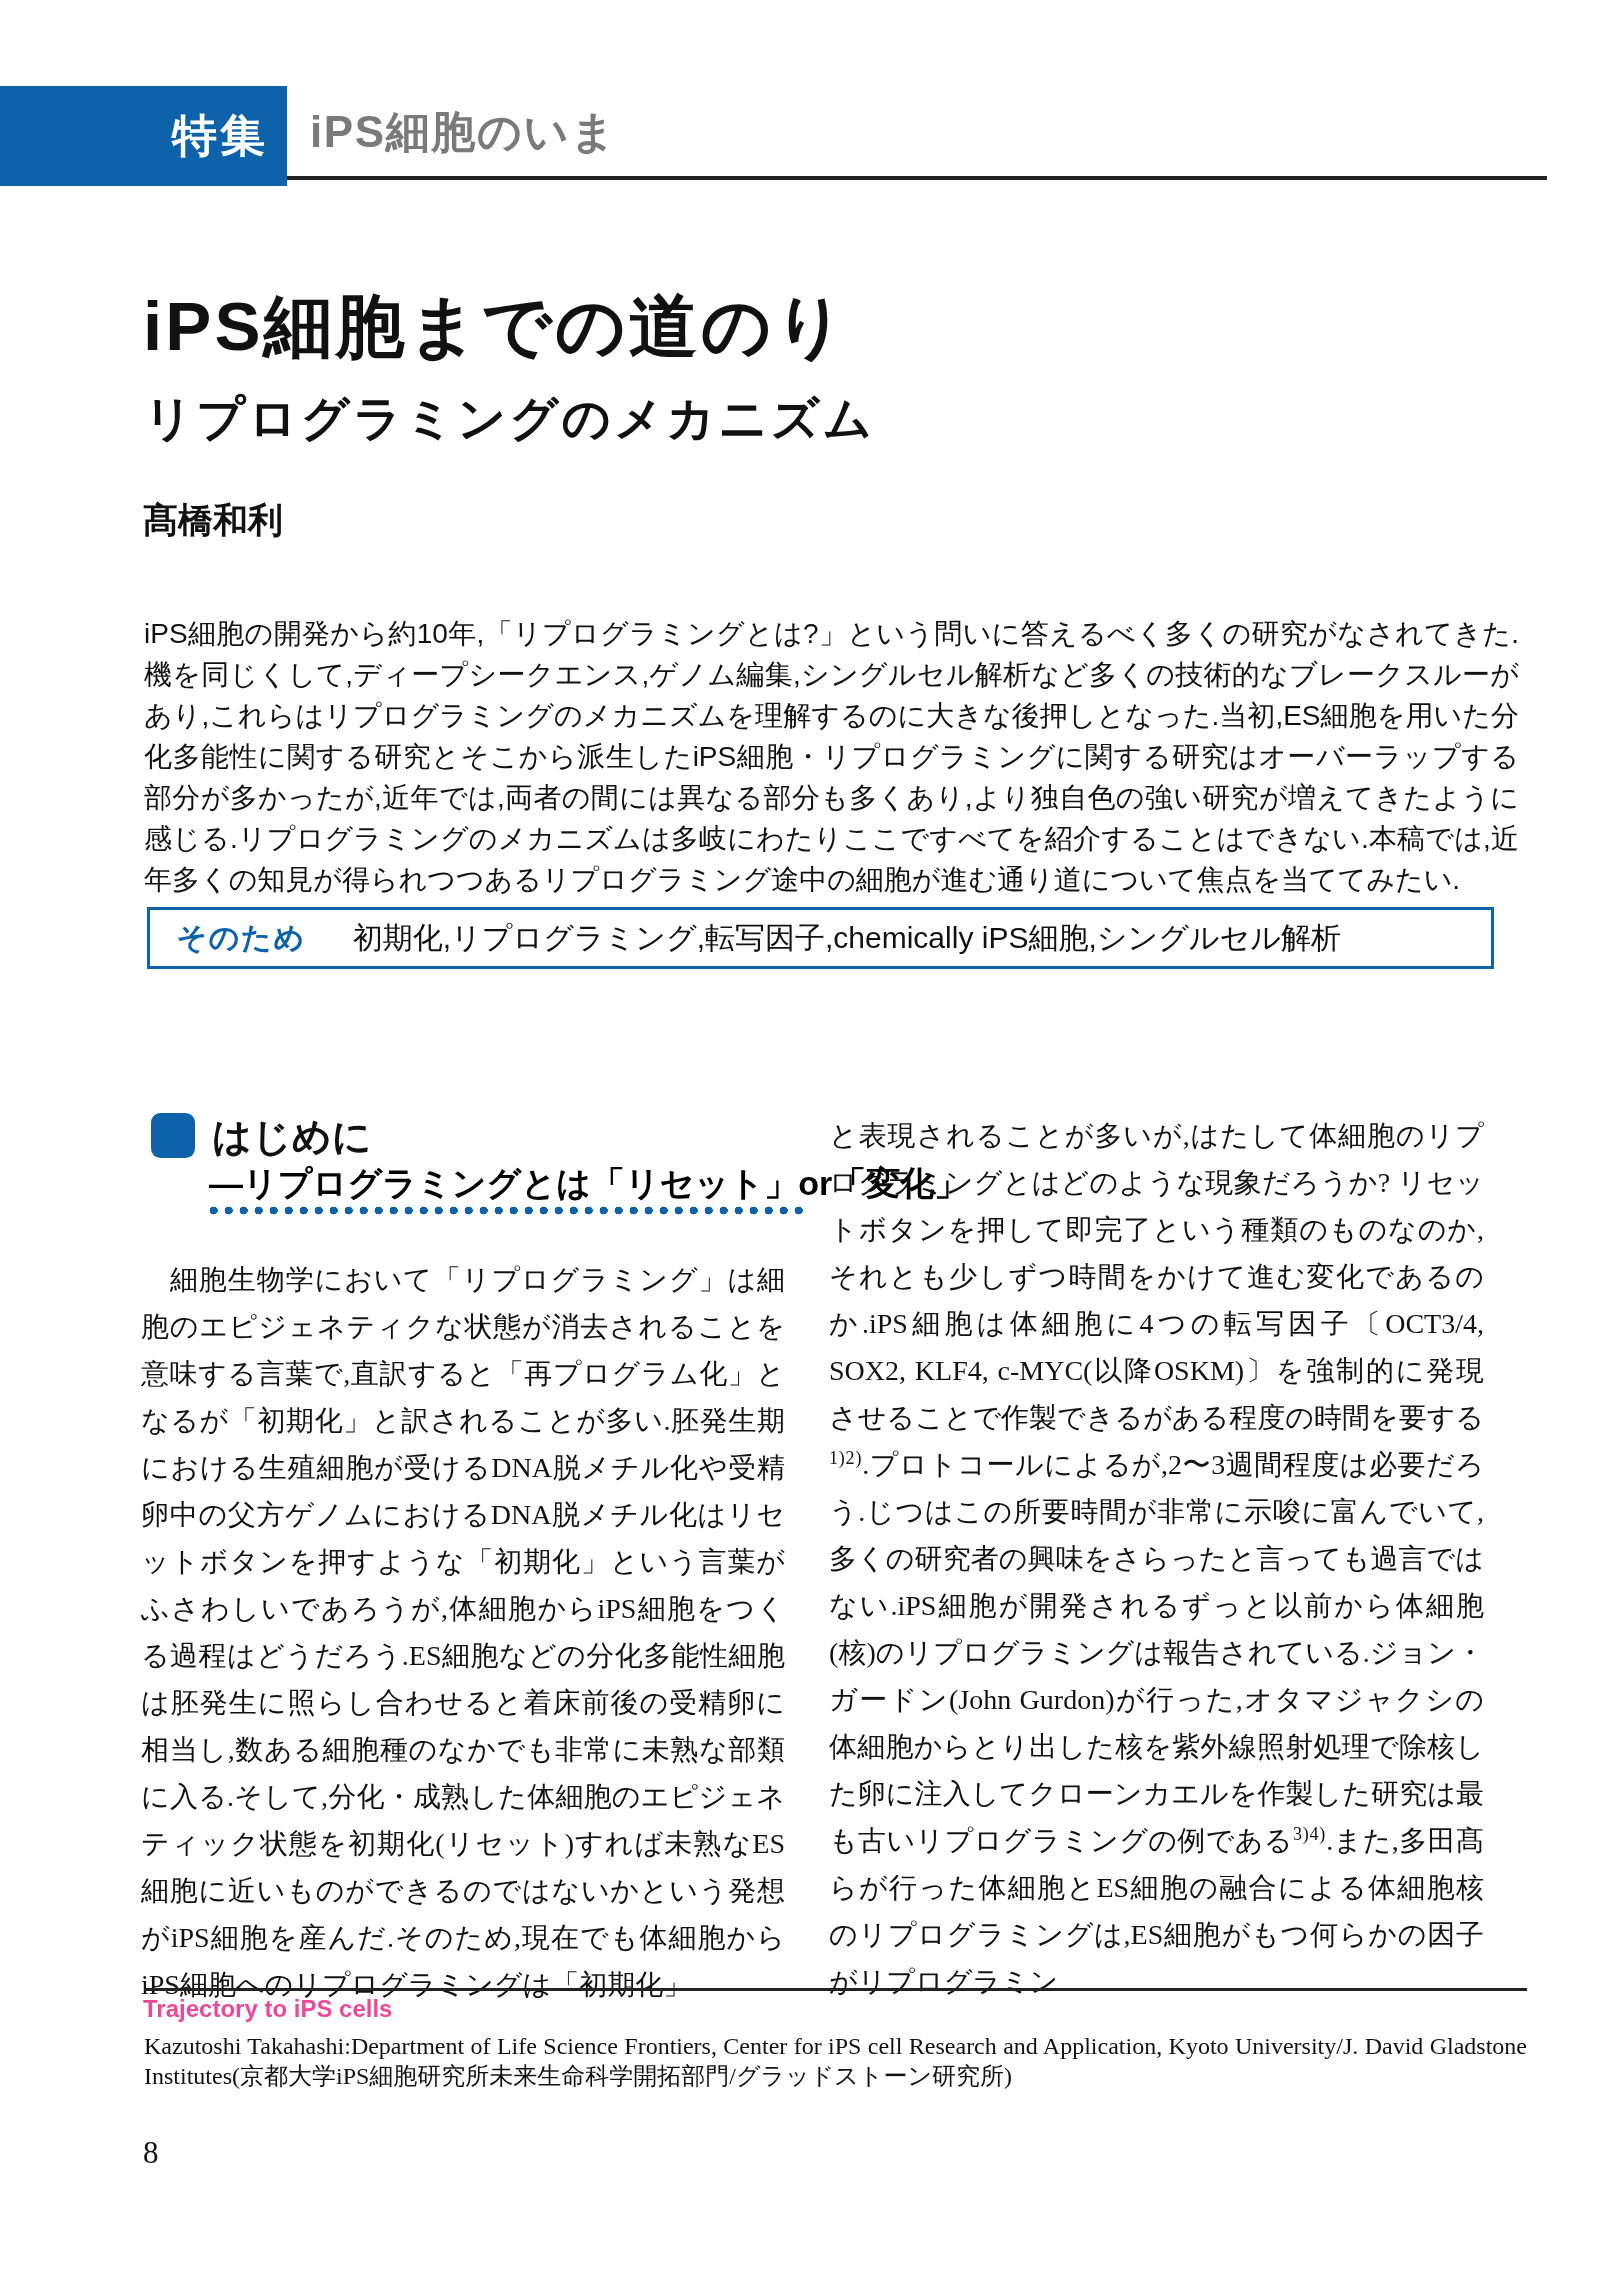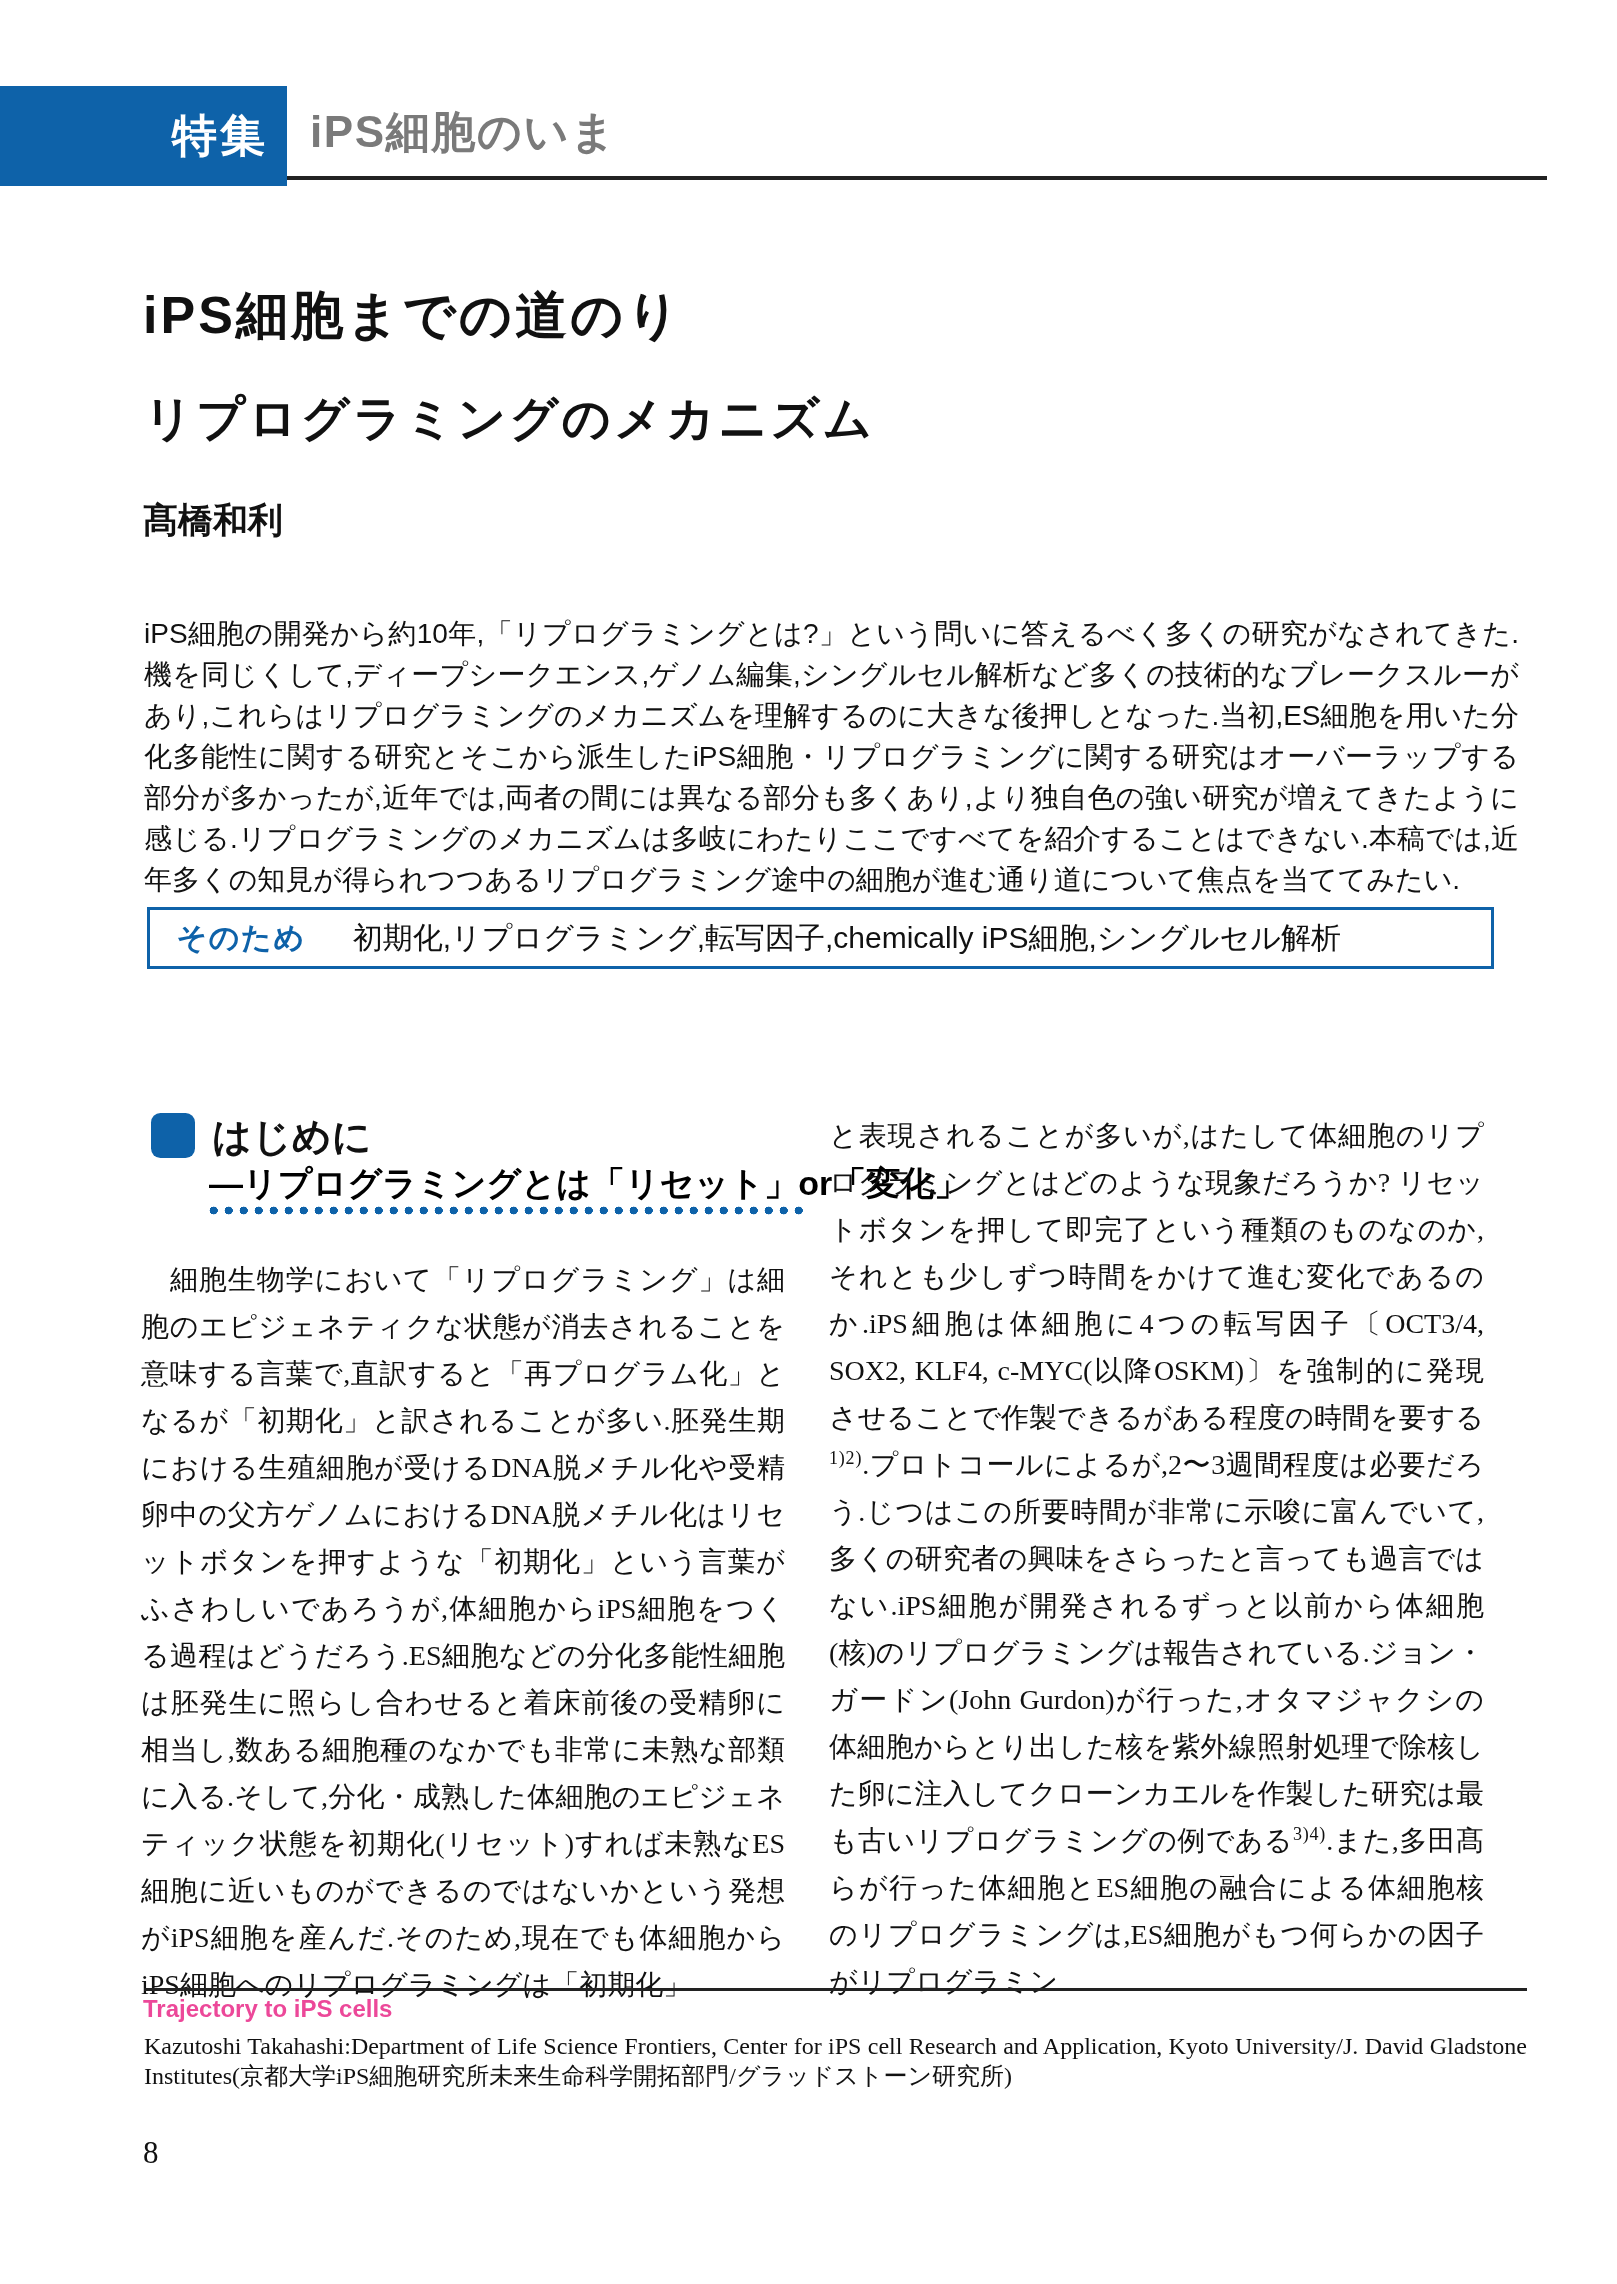--- a/index.html
+++ b/index.html
@@ -14,21 +14,21 @@
     background:var(--accent); display:flex; align-items:center; justify-content:flex-end;
     padding-right:18.7px;
   }
   .feature-label { color:#ffffff; font-weight:bold; font-size:45px; letter-spacing:3.1px; }
   .feature-title {
     position:absolute; left:310px; top:86px; height:92px; display:flex; align-items:center;
     font-size:44px; font-weight:bold; color:#7a7a7a; letter-spacing:1.6px;
   }
   .header-rule { position:absolute; left:287px; top:176px; width:1260px; height:3.9px; background:#222222; }
   
-  .title { position:absolute; left:143px; top:281px; font-size:52px; font-weight:bold; letter-spacing:3.1px; color:#111; white-space:nowrap; }
+  .title { position:absolute; left:143px; top:281px; font-size:69px; font-weight:bold; letter-spacing:3.1px; color:#111; white-space:nowrap; }
   .subtitle { position:absolute; left:144px; top:387px; font-size:48px; font-weight:bold; letter-spacing:3.1px; color:#111; white-space:nowrap; }
   .author { position:absolute; left:143px; top:497px; font-size:35px; font-weight:bold; color:#111; }
   
   .abstract {
     position:absolute; left:144px; top:613px; width:1375px;
     font-size:28px; line-height:41px; text-align:justify; color:#111; font-weight:500;
   }
   
   .keyword-box {
     position:absolute; left:147px; top:907px; width:1347px; height:62px;

